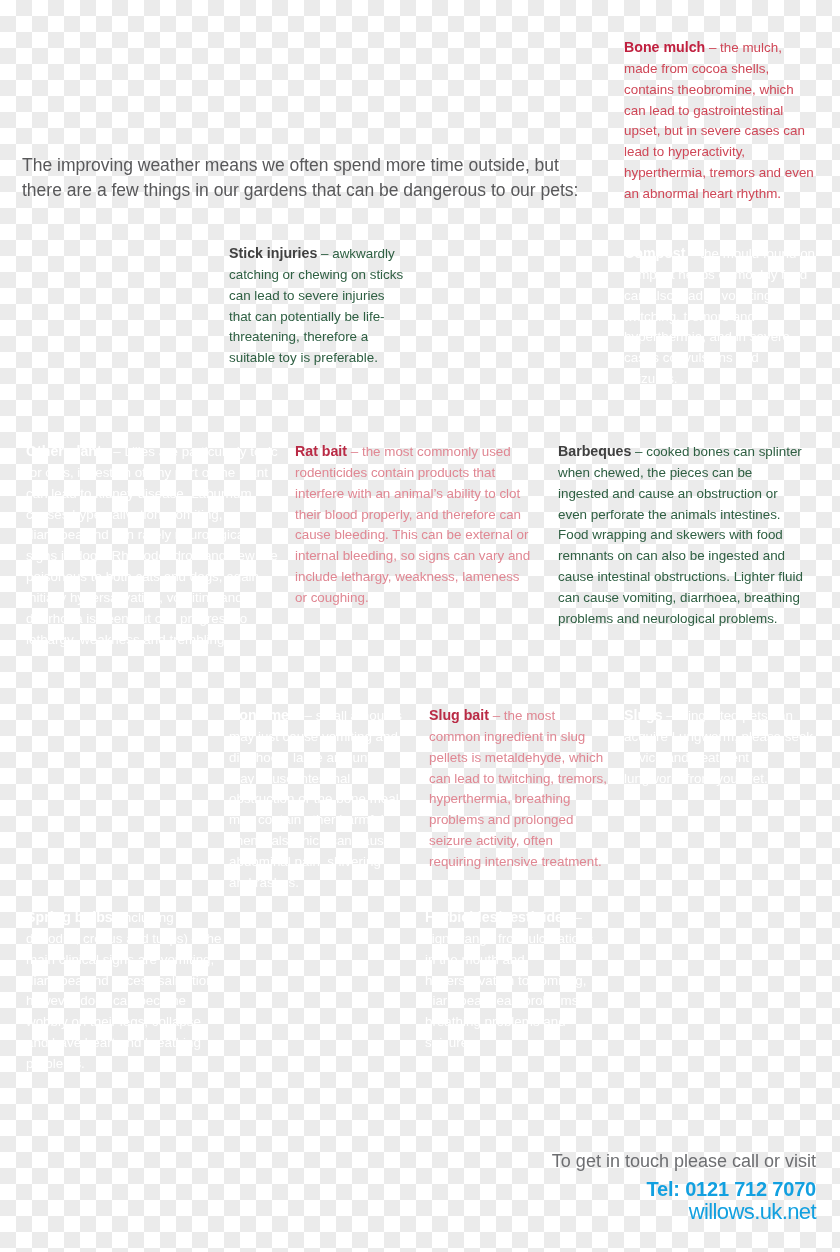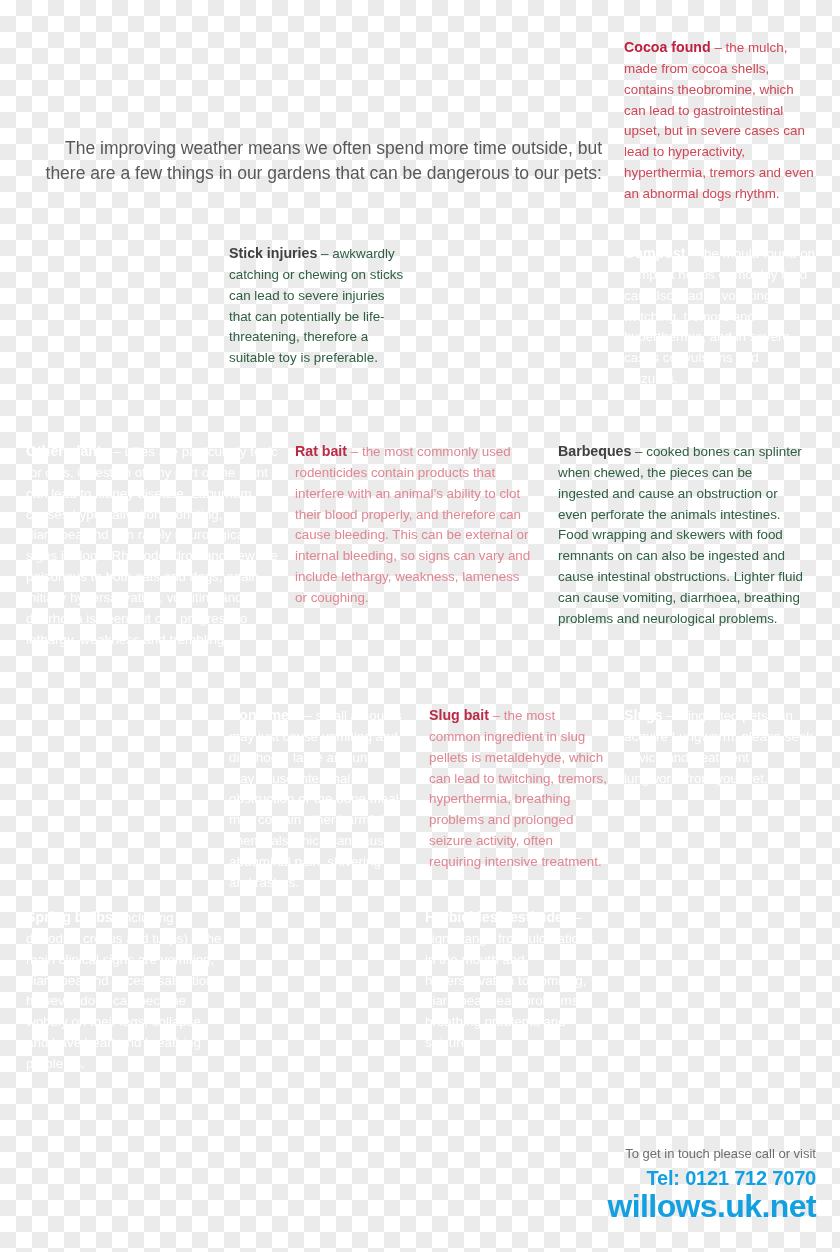--- a/index.html
+++ b/index.html
@@ -22,24 +22,23 @@
 
   
   #page-title{
     left:22px;top:42px;width:620px;
     font-size:64px;line-height:1.0;
     font-weight:700;
     letter-spacing:-1.5px;
     color:#12a0e0;
   }
   #intro{
-    left:22px;top:136px;width:580px;
+    left:22px;top:153px;width:580px;
     font-size:17.5px;line-height:1.45;
     color:#58585a;
-    text-align:right;
   }
 
   
   .card{font-size:13.4px;line-height:1.555;}
   .card b{font-weight:700;font-size:14.2px;}
 
   .green{color:#2e5f42;}
   .green b{color:#404040;}
   .crim{color:#cf4757;}
   .crim b{color:#c0203f;}
@@ -62,43 +61,43 @@
   #card-spring-bulbs     {left:26px;top:906px;width:196px;}
   #card-herbicides       {left:425px;top:906px;width:182px;}
   #card-toads            {left:624px;top:906px;width:192px;}
 
   
   #footer{
     position:absolute;right:24px;bottom:28px;
     text-align:right;
   }
   #footer-tagline{
-    font-size:13px;color:#6d6e71;line-height:1.4;
+    font-size:18px;color:#6d6e71;line-height:1.4;
     margin-bottom:4px;
     margin-top:40px;
   }
   #footer-tel{
     font-size:20px;font-weight:700;color:#12a0e0;
     line-height:1.12;letter-spacing:-0.2px;
   }
   #footer-web{
-    font-size:32px;font-weight:700;color:#12a0e0;
+    font-size:22px;font-weight:400;color:#12a0e0;
     line-height:1.08;letter-spacing:-0.6px;
   }
 </style>
 </head>
 <body>
 
 <div class="canvas">
 
 
   <div class="blk" id="intro">The improving weather means we often spend more time outside, but there are a few things in our gardens that can be dangerous to our pets:</div>
 
   <div class="blk card crim" id="card-cocoa-mulch">
-    <b>Cocoa found</b><span> – the mulch, made from cocoa shells, contains theobromine, which can lead to gastrointestinal upset, but in severe cases can lead to hyperactivity, hyperthermia, tremors and even an abnormal dogs rhythm.</span>
+    <b>Bone mulch</b><span> – the mulch, made from cocoa shells, contains theobromine, which can lead to gastrointestinal upset, but in severe cases can lead to hyperactivity, hyperthermia, tremors and even an abnormal heart rhythm.</span>
   </div>
 
   <div class="blk card green" id="card-stick-injuries">
     <b>Stick injuries</b><span> – awkwardly catching or chewing on sticks can lead to severe injuries that can potentially be life-threatening, therefore a suitable toy is preferable.</span>
   </div>
 
 
   <div class="blk card white" id="card-compost">
     <b>Compost</b><span> – the mould found on compost heaps or mouldy food can also lead to vomiting, twitching, tremors and hyperthermia, and in severe cases convulsions and seizures.</span>
   </div>

